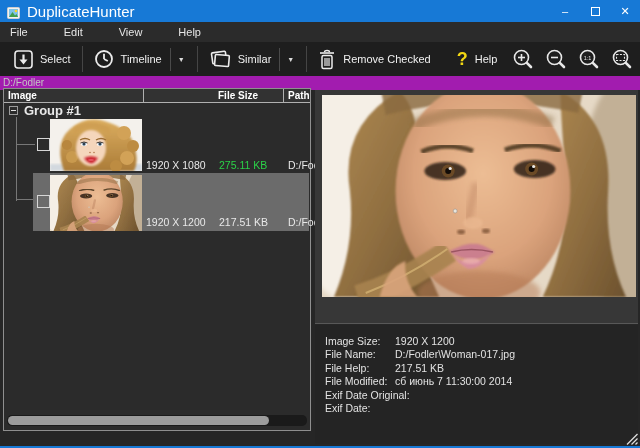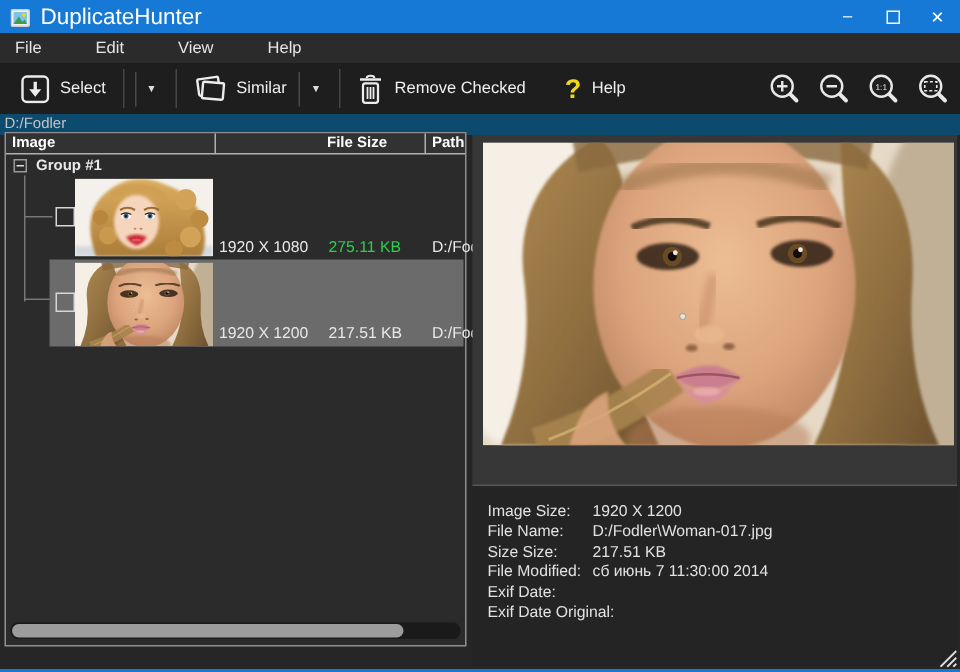--- a/index.html
+++ b/index.html
@@ -28,40 +28,40 @@
   .tbtn { display:flex; align-items:center; gap:7px; padding:0 6px; height:28px; color:#f0f0f0;
           font-size:11px; }
   .tsep { width:1px; height:26px; background:#454545; margin:0 5px; }
   .split { border-left:1px solid #4a4a4a; margin-left:2px; padding:8px 7px; font-size:7px;
            color:#dcdcdc; display:flex; align-items:center; }
   .help-q { color:#f2d713; font-size:18px; font-weight:bold; line-height:1; }
   .tright { position:absolute; right:6px; top:0; height:34px; display:flex; align-items:center; gap:9px; }
   .zbtn { width:24px; height:26px; display:flex; align-items:center; justify-content:center; }
 
   
-  .pathbar { position:absolute; left:0; top:76px; width:640px; height:14px; background:#0c4a6e;
+  .pathbar { position:absolute; left:0; top:76px; width:640px; height:14px; background:#a21caf;
              color:#c4c4c4; font-size:10px; line-height:13px; padding-left:3px; }
 
   
   .table-panel { position:absolute; left:3px; top:88px; width:308px; height:343px;
                  border:1px solid #8f8f8f; background:#2b2b2b; }
   .thead { position:absolute; left:0; top:0; right:0; height:14px; display:flex;
            background:#323232; border-bottom:1px solid #b0b0b0; }
   .thcell { border-right:1px solid #b0b0b0; color:#fff; font-size:10px; font-weight:bold;
             padding-left:4px; line-height:13px; white-space:nowrap; overflow:hidden; }
   .thcell.c1 { width:140px; } .thcell.c2 { width:70px;margin-top:32px; } .thcell.c3 { width:70px; }
   .thcell.c4 { flex:1; border-right:none; }
 
   .group-row { position:absolute; left:0; top:15px; right:1px; height:13px; display:flex;
                align-items:center; }
   .expander { width:9px; height:9px; border:1px solid #9a9a9a; margin-left:5px; position:relative;
               background:#2b2b2b; }
   .expander::after { content:""; position:absolute; left:1px; right:1px; top:3px; height:1px;
                      background:#e0e0e0; }
-  .group-label { color:#e8e8e8; font-size:10px; font-weight:bold; margin-left:6px; }
+  .group-label { color:#e8e8e8; font-size:13px; font-weight:bold; margin-left:6px; }
 
   .tree-vline { position:absolute; left:12px; top:28px; width:1px; height:84px; background:#777; }
   .tree-h { position:absolute; left:12px; width:19px; height:1px; background:#777; }
 
   .trow { position:absolute; left:0; right:1px; }
   .trow .sel-bg { position:absolute; left:29px; right:0; top:0; bottom:0; background:#6b6b6b; }
   .cb { position:absolute; width:13px; height:13px; border:1px solid #d6d6d6; background:transparent; }
   .thumb { position:absolute; overflow:hidden; }
   .cell { position:absolute; top:50%; transform:translateY(-50%); color:#e8e8e8; font-size:10.5px;
           white-space:nowrap;margin-top:20px; }
@@ -205,20 +205,28 @@
     <div class="tbtn">
       <svg width="19" height="19" viewBox="0 0 19 19">
         <rect x="1" y="1" width="17" height="17" rx="3" fill="none" stroke="#ececec" stroke-width="1.6"></rect>
         <line x1="9.5" y1="4.5" x2="9.5" y2="10" stroke="#ececec" stroke-width="2.2"></line>
         <path d="M5.5,9.5 L13.5,9.5 L9.5,14.5 Z" fill="#ececec"></path>
       </svg>
       <span>Select</span>
     </div>
     <div class="tsep"></div>
 
+    <div class="tbtn">
+      <svg width="20" height="20" viewBox="0 0 20 20">
+        <circle cx="10" cy="10" r="8" fill="none" stroke="#ececec" stroke-width="1.8"></circle>
+        <line x1="10" y1="10" x2="10" y2="4.8" stroke="#ececec" stroke-width="1.8"></line>
+        <line x1="10" y1="10" x2="13.8" y2="12" stroke="#ececec" stroke-width="1.8"></line>
+      </svg>
+      <span>Timeline</span>
+    </div>
     <div class="split">
       <span>▼</span>
     </div>
     <div class="tsep"></div>
 
     <div class="tbtn">
       <svg width="22" height="20" viewBox="0 0 22 20">
         <rect x="3" y="3" width="14" height="11" rx="1" fill="none" stroke="#ececec" stroke-width="1.6" transform="rotate(-8 10 8)"></rect>
         <rect x="6" y="6" width="14" height="11" rx="1" fill="#1e1e1e" stroke="#ececec" stroke-width="1.6" transform="rotate(5 13 11)"></rect>
       </svg>
@@ -337,33 +345,33 @@
   <div class="details">
     <div class="drow">
       <span class="dlabel">Image Size:</span>
       <span class="dvalue">1920 X 1200</span>
     </div>
     <div class="drow">
       <span class="dlabel">File Name:</span>
       <span class="dvalue">D:/Fodler\Woman-017.jpg</span>
     </div>
     <div class="drow">
-      <span class="dlabel">Size Size:</span>
+      <span class="dlabel">File Help:</span>
       <span class="dvalue">217.51 KB</span>
     </div>
     <div class="drow">
       <span class="dlabel">File Modified:</span>
       <span class="dvalue">сб июнь 7 11:30:00 2014</span>
     </div>
     <div class="drow">
+      <span class="dlabel" style="width:auto">Exif Date Original:</span>
+      <span class="dvalue"></span>
+    </div>
+    <div class="drow">
       <span class="dlabel" style="width:auto">Exif Date:</span>
-      <span class="dvalue"></span>
-    </div>
-    <div class="drow">
-      <span class="dlabel" style="width:auto">Exif Date Original:</span>
       <span class="dvalue"></span>
     </div>
   </div>
 
   <svg class="grip" width="13" height="13">
     <line x1="12.5" y1="2" x2="2" y2="12.5" stroke="#e0e0e0" stroke-width="1.2"></line>
     <line x1="12.5" y1="6.5" x2="6.5" y2="12.5" stroke="#e0e0e0" stroke-width="1.2"></line>
     <line x1="12.5" y1="10.5" x2="10.5" y2="12.5" stroke="#e0e0e0" stroke-width="1.2"></line>
   </svg>
 

